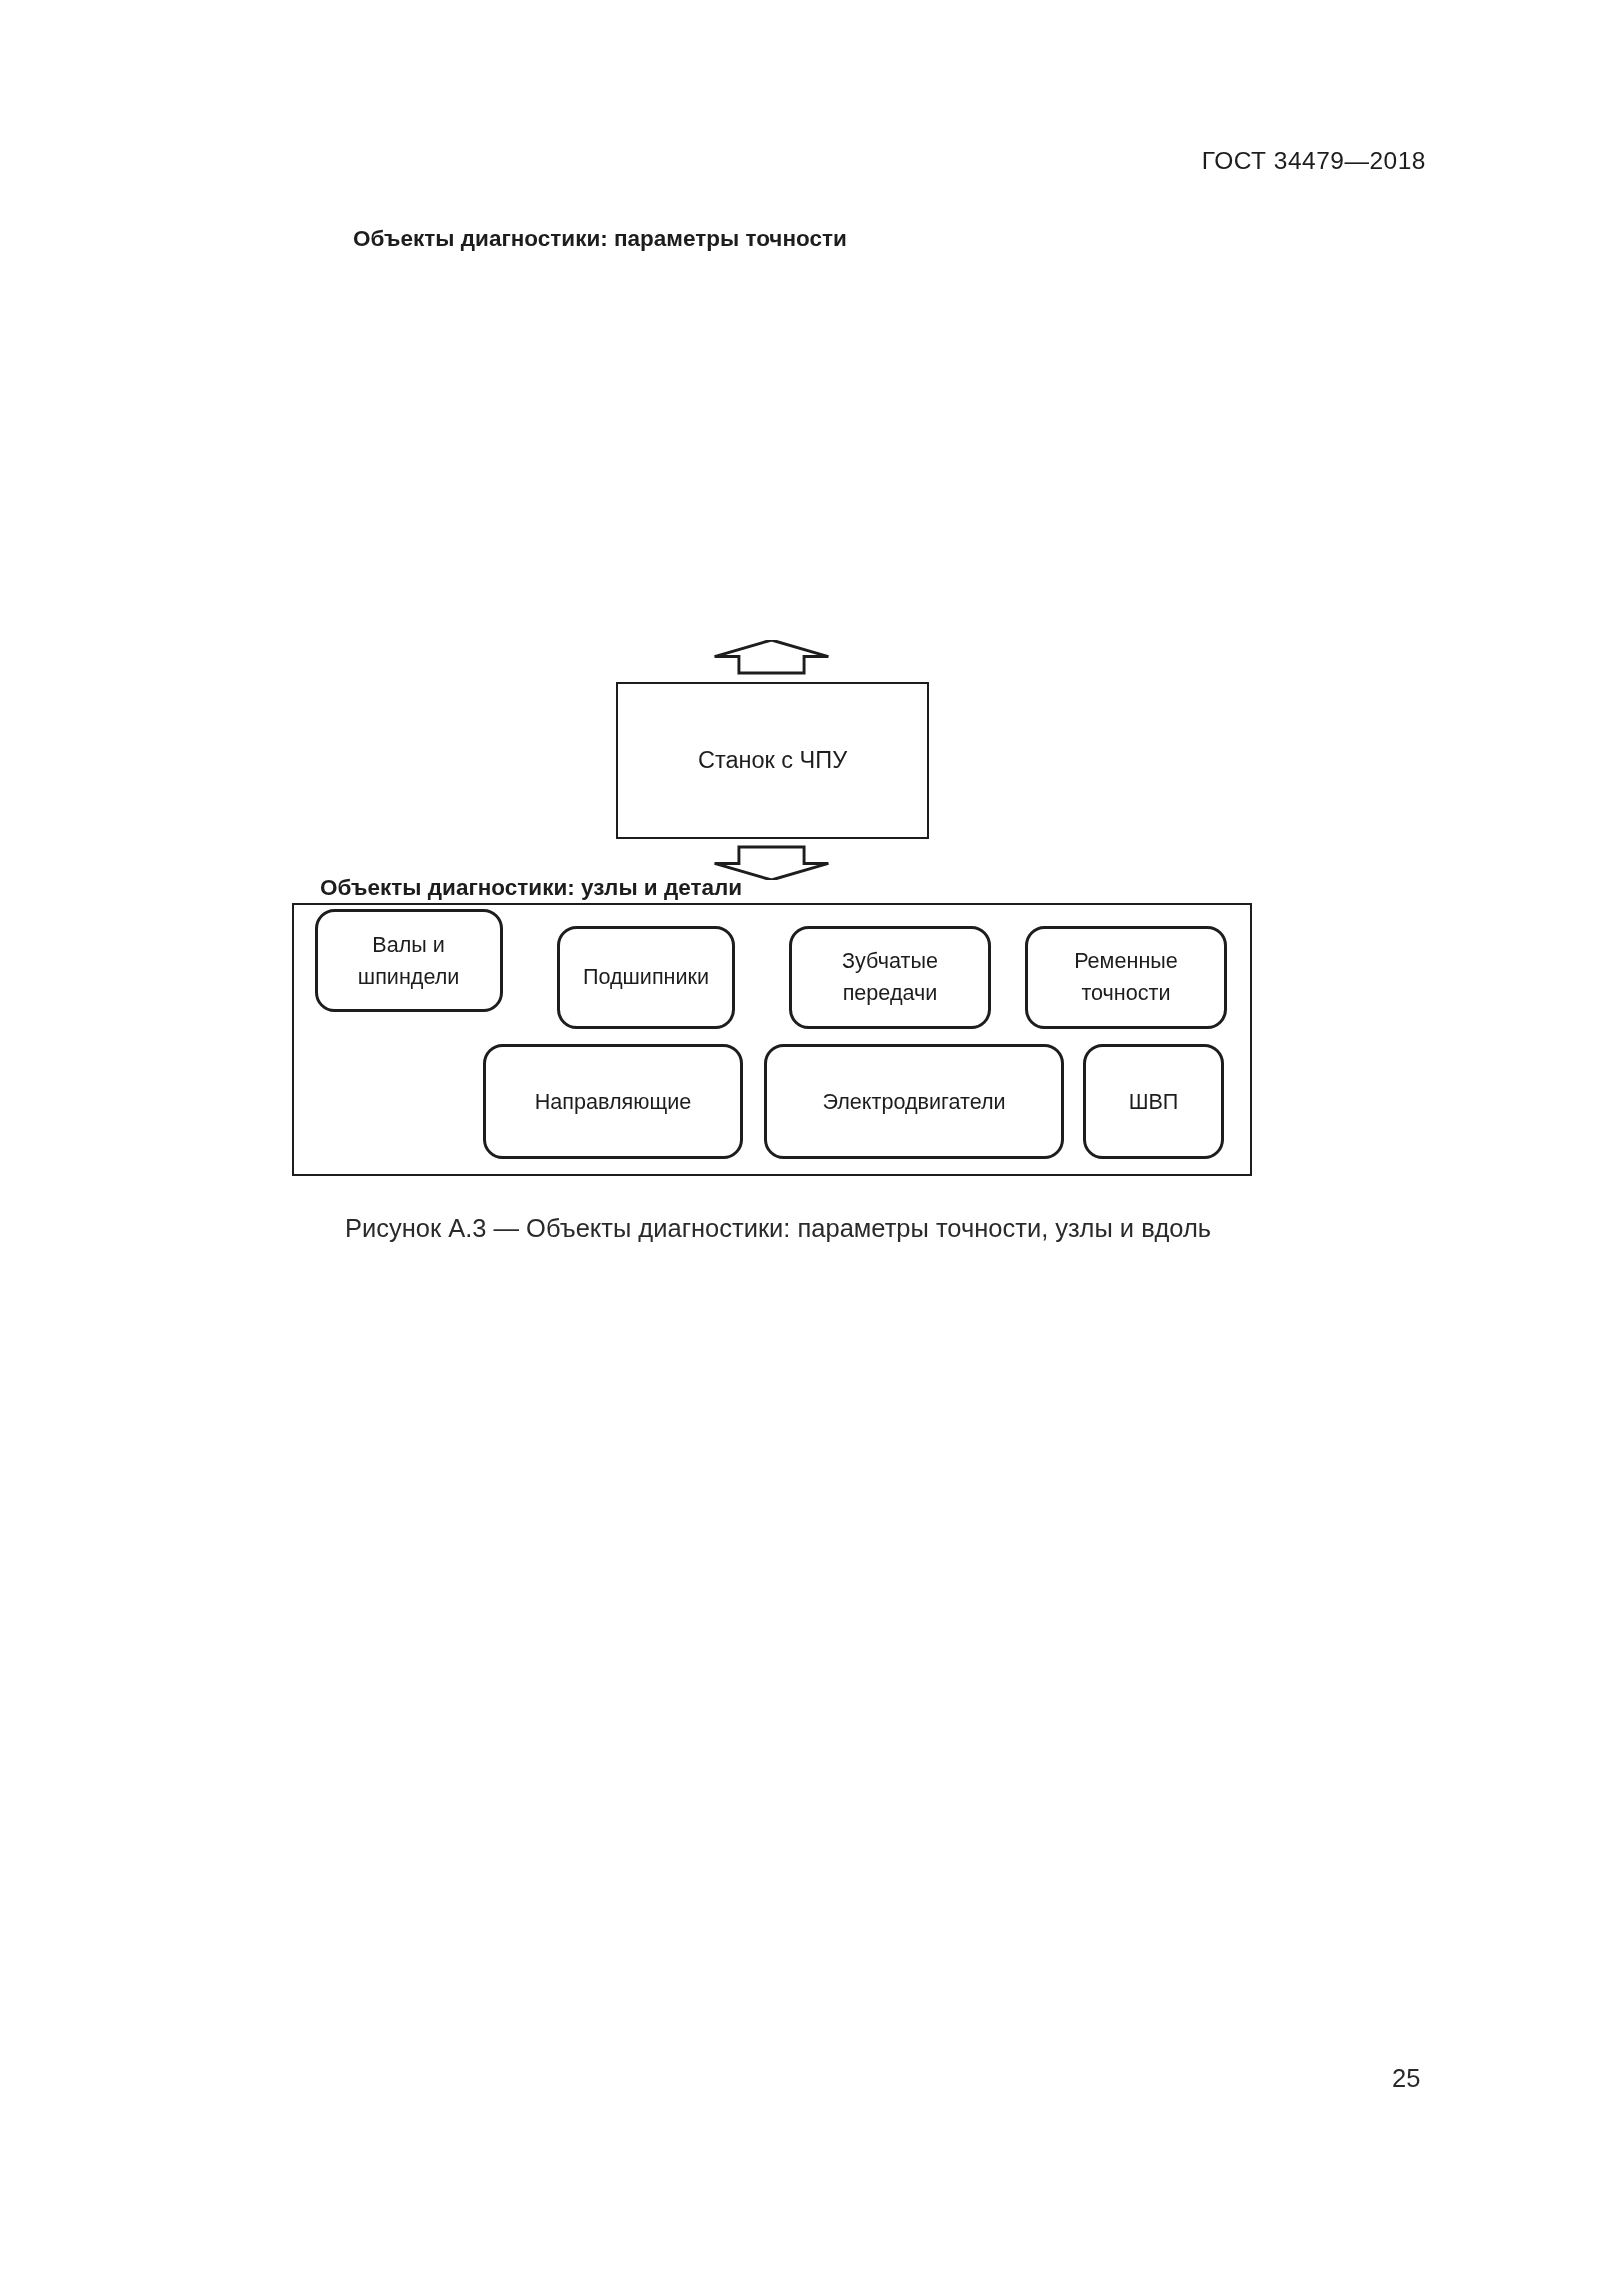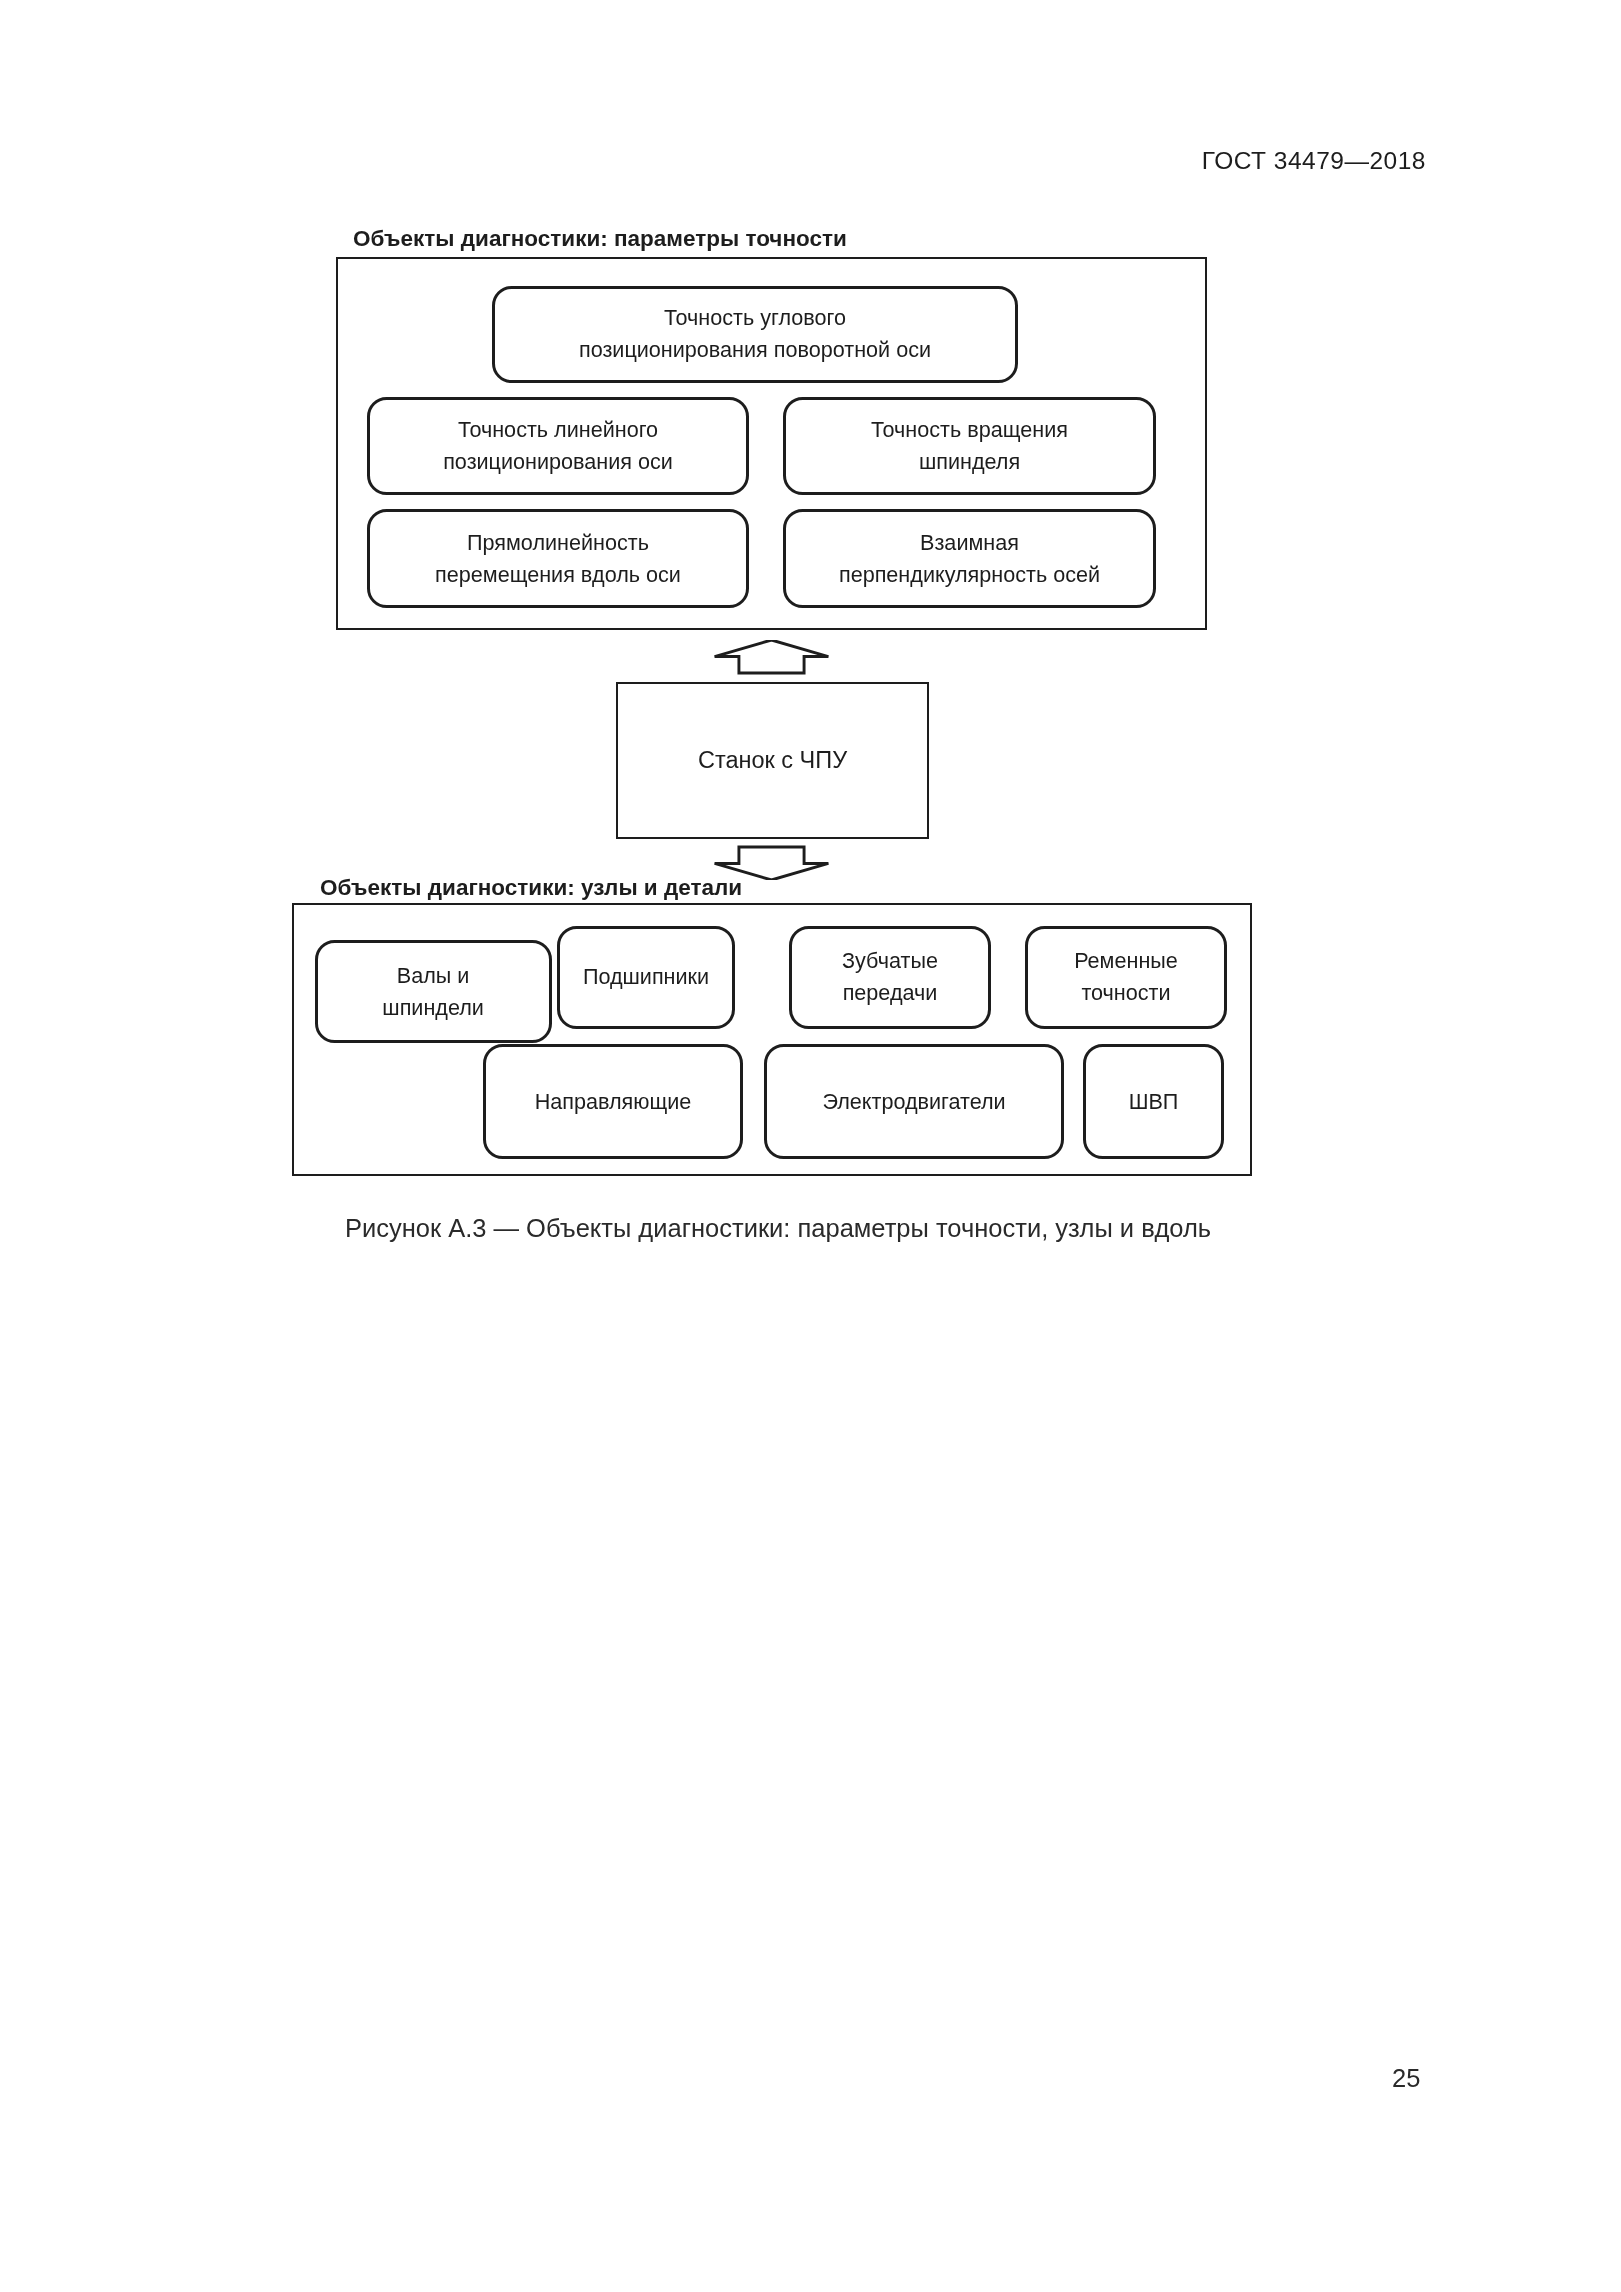--- a/index.html
+++ b/index.html
@@ -55,55 +55,38 @@
 </style>
 </head>
 <body>
 
 <div class="page">
 
   <div class="abs doc-header">ГОСТ 34479—2018</div>
 
   <div class="abs section-label" style="top:226px; left:353px;">Объекты диагностики: параметры точности</div>
 
-  <div class="abs container-rect" style="top:257px; left:336px; width:871px; height:373px;">
-
-    <div class="rbox" style="top:26.5px; left:154px; width:526px; height:97px;">Точность углового
-позиционирования поворотной оси</div>
-
-    <div class="rbox" style="top:138px; left:29px; width:382px; height:98px;">Точность линейного
-позиционирования оси</div>
-
-    <div class="rbox" style="top:138px; left:445px; width:373px; height:98px;">Точность вращения
-шпинделя</div>
-
-    <div class="rbox" style="top:250px; left:29px; width:382px; height:99px;">Прямолинейность
-перемещения вдоль оси</div>
-
-    <div class="rbox" style="top:250px; left:445px; width:373px; height:99px;">Взаимная
-перпендикулярность осей</div>
-  </div>
 
   <svg class="abs arrow-svg" style="top:640px; left:714px;" width="115" height="35" viewBox="0 0 117 36">
     <polygon points="25,34 25,17 0,17 58.5,0 117,17 92,17 92,34" fill="#ffffff" stroke="#1d1d1d" stroke-width="3" stroke-linejoin="miter"></polygon>
   </svg>
 
   <div class="abs machine-box" style="top:682px; left:616px; width:313px; height:157px;">
     <span>Станок с ЧПУ</span>
   </div>
 
   <svg class="abs arrow-svg" style="top:845px; left:714px;" width="115" height="35" viewBox="0 0 117 36">
     <polygon points="25,2 92,2 92,19 117,19 58.5,36 0,19 25,19" fill="#ffffff" stroke="#1d1d1d" stroke-width="3" stroke-linejoin="miter"></polygon>
   </svg>
 
   <div class="abs section-label" style="top:875px; left:296px;margin-left:24px;">Объекты диагностики: узлы и детали</div>
 
   <div class="abs container-rect" style="top:903px; left:292px; width:960px; height:273px;">
 
-    <div class="rbox" style="top:35px; left:20.6px; width:237px; height:103px;">Валы и
+    <div class="rbox" style="top:4px; left:20.6px; width:188px; height:103px;">Валы и
 шпиндели</div>
 
     <div class="rbox" style="top:20.6px; left:263px; width:178px; height:103px;">Подшипники</div>
 
     <div class="rbox" style="top:20.6px; left:495px; width:202px; height:103px;">Зубчатые
 передачи</div>
 
     <div class="rbox" style="top:20.6px; left:731px; width:202px; height:103px;">Ременные
 точности</div>
 

